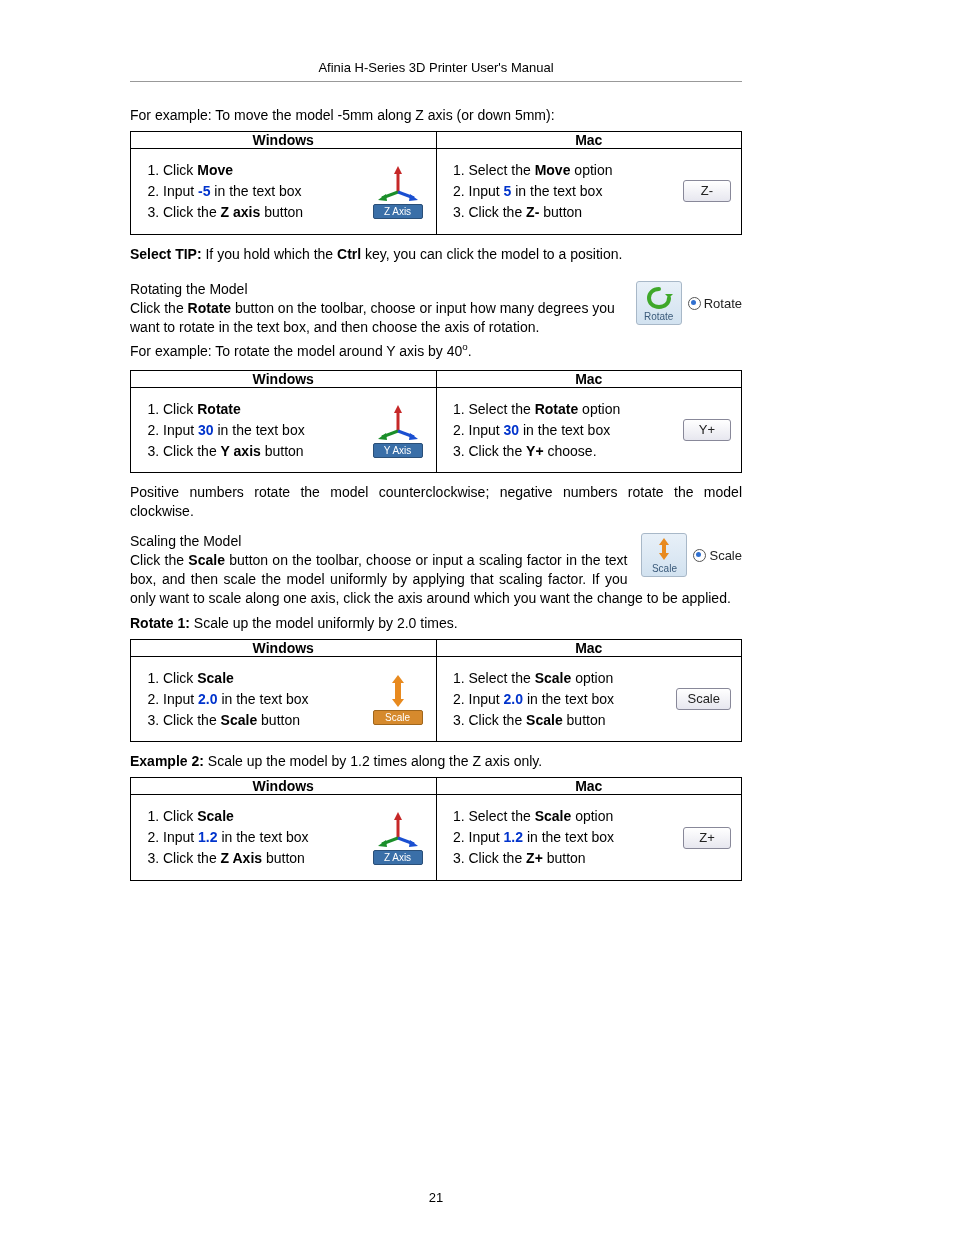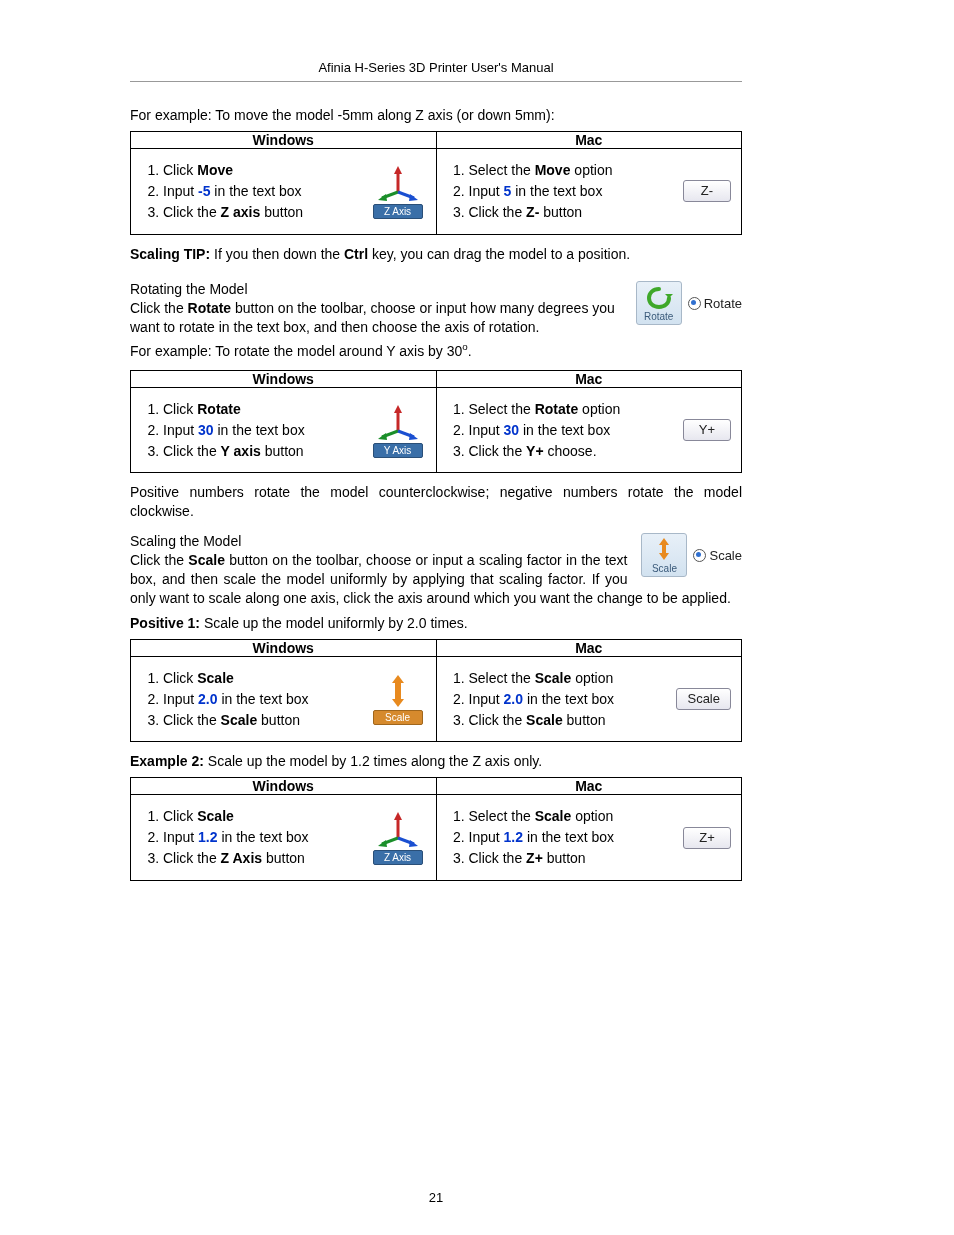--- a/index.html
+++ b/index.html
@@ -178,42 +178,42 @@
             <li><span>Click the </span><span class="bold">Z-</span><span> button</span></li>
           </ol>
           <span class="macbtn">Z-</span>
         </div>
       </td>
     </tr>
   </tbody>
     </table>
 
   <div class="para">
-    <span class="bold">Scaling TIP:</span><span>   If you then down the </span><span class="bold">Ctrl</span><span> key, you can drag the model to a position.</span>
+    <span class="bold">Select TIP:</span><span>   If you hold which the </span><span class="bold">Ctrl</span><span> key, you can click the model to a position.</span>
   </div>
 
   <div style="margin-top:18px;">
     <div class="sideblock">
       <div class="side-icon">
         <div class="iconimg">
           <svg width="28" height="24" viewBox="0 0 28 24">
             <path d="M14 4 C8 4 4 8 4 13 C4 18 8 22 14 22 C20 22 24 18 24 13" fill="none" stroke="#3fa82a" stroke-width="4" stroke-linecap="round"></path>
             <polygon points="24,13 20,9 28,9" fill="#3fa82a"></polygon>
           </svg>
         </div>
         <div class="lbl">Rotate</div>
       </div>
       <span class="radiolabel"><span class="radio-dot"></span><span>Rotate</span></span>
     </div>
     <div class="section-head">Rotating the Model</div>
     <div class="para" style="margin-top:0">
       <span>Click the </span><span class="bold">Rotate</span><span> button on the toolbar, choose or input how many degrees you want to rotate in the text box, and then choose the axis of rotation.</span>
     </div>
     <div class="para">
-      <span>For example: To rotate the model around Y axis by 30</span><span class="sup">o</span><span>.</span>
+      <span>For example: To rotate the model around Y axis by 40</span><span class="sup">o</span><span>.</span>
     </div>
   </div>
   <div style="clear:both"></div>
 
   <table class="tbl">
     <tbody>
         <tr>
       <th style="width:50%">Windows</th>
       <th style="width:50%">Mac</th>
     </tr>
@@ -269,21 +269,21 @@
       <span class="radiolabel"><span class="radio-dot"></span><span>Scale</span></span>
     </div>
     <div class="section-head">Scaling the Model</div>
     <div class="para justify" style="margin-top:0">
       <span>Click the </span><span class="bold">Scale</span><span> button on the toolbar, choose or input a scaling factor in the text box, and then scale the model uniformly by applying that scaling factor. If you only want to scale along one axis, click the axis around which you want the change to be applied.</span>
     </div>
   </div>
   <div style="clear:both"></div>
 
   <div class="para">
-    <span class="bold">Positive 1:</span><span> Scale up the model uniformly by 2.0 times.</span>
+    <span class="bold">Rotate 1:</span><span> Scale up the model uniformly by 2.0 times.</span>
   </div>
 
   <table class="tbl">
     <tbody>
         <tr>
       <th style="width:50%">Windows</th>
       <th style="width:50%">Mac</th>
     </tr>
     <tr>
       <td>

